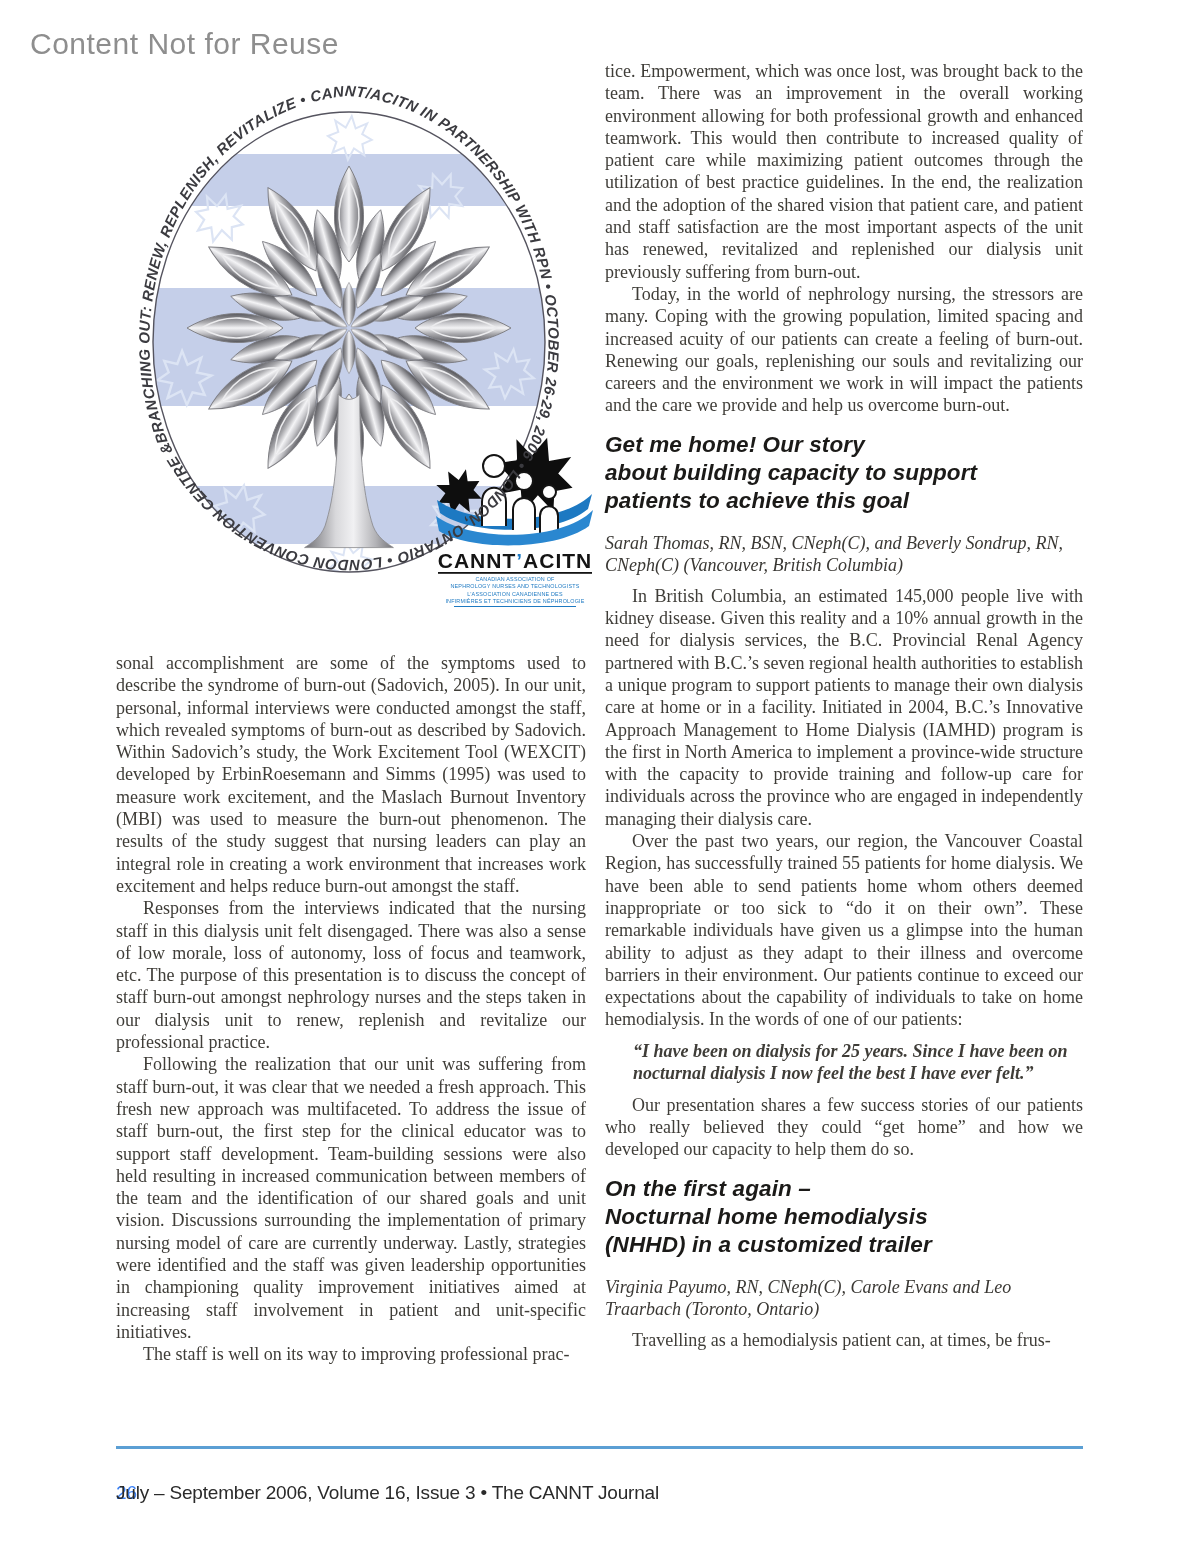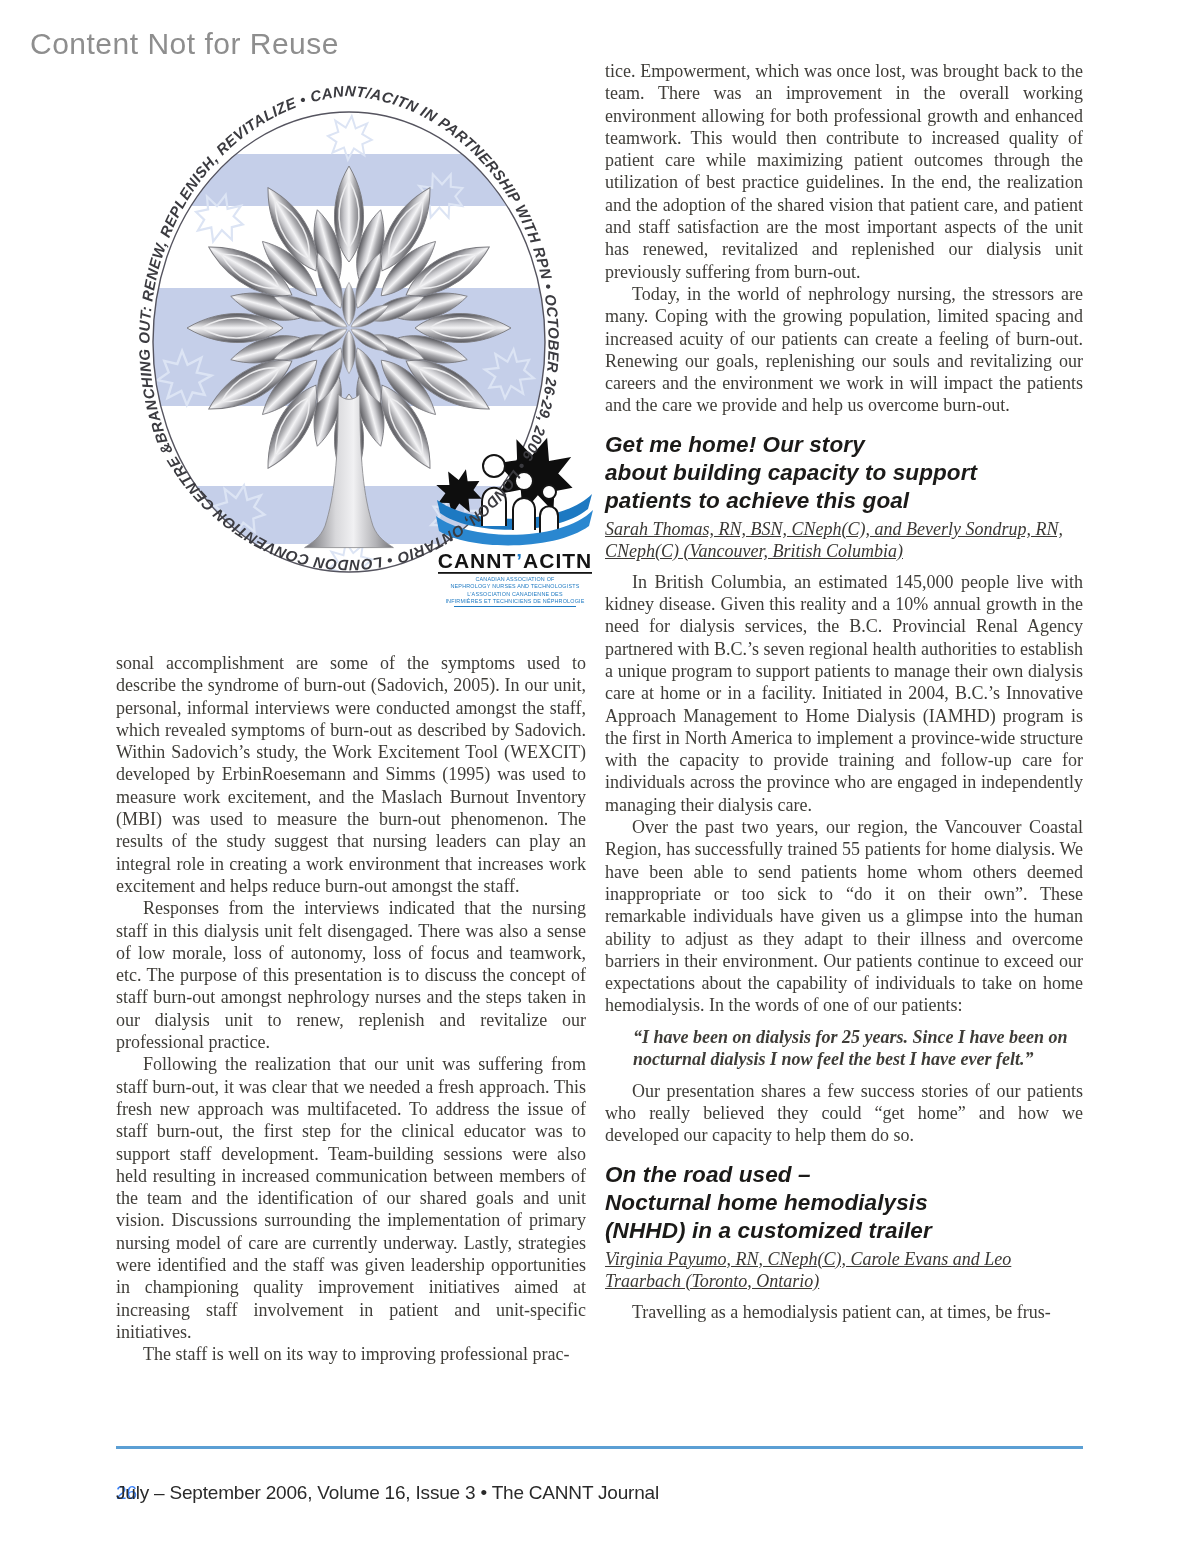--- a/index.html
+++ b/index.html
@@ -33,21 +33,21 @@
   .col-right{left:605px;top:60px;width:478px;}
   .para{text-align:justify;}
   .ind{text-indent:27px;}
   .sec-title{
     font-family:"Liberation Sans","DejaVu Sans",sans-serif;
     font-weight:700;font-style:italic;
     font-size:22.5px;line-height:28px;color:var(--heading);
     letter-spacing:.1px;text-align:left;
     margin-top:14px;
   }
-  .sec-title + .byline{margin-top:3px;text-decoration:underline;}
+  .sec-title + .byline{margin-top:17px;}
   .byline{
     font-style:italic;font-size:18px;line-height:22px;
     text-align:left;margin-bottom:9px;color:#3a3834;
   }
   .pull-quote{
     font-style:italic;margin:9px 8px 9px 28px;text-align:left;line-height:22.5px;font-weight:bold;
   }
   .footer-rule{
     position:absolute;left:116px;top:1446px;width:967px;height:3px;
     background:var(--footer-rule);
@@ -246,21 +246,21 @@
       <div>patients to achieve this goal</div>
     </div>
     <div class="byline">Sarah Thomas, RN, BSN, CNeph(C), and Beverly Sondrup, RN, CNeph(C) (Vancouver, British Columbia)</div>
 
     <p class="para ind">In British Columbia, an estimated 145,000 people live with kidney disease. Given this reality and a 10% annual growth in the need for dialysis services, the B.C. Provincial Renal Agency partnered with B.C.’s seven regional health authorities to establish a unique program to support patients to manage their own dialysis care at home or in a facility. Initiated in 2004, B.C.’s Innovative Approach Management to Home Dialysis (IAMHD) program is the first in North America to implement a province-wide structure with the capacity to provide training and follow-up care for individuals across the province who are engaged in independently managing their dialysis care.</p>
     <p class="para ind">Over the past two years, our region, the Vancouver Coastal Region, has successfully trained 55 patients for home dialysis. We have been able to send patients home whom others deemed inappropriate or too sick to “do it on their own”. These remarkable individuals have given us a glimpse into the human ability to adjust as they adapt to their illness and overcome barriers in their environment. Our patients continue to exceed our expectations about the capability of individuals to take on home hemodialysis. In the words of one of our patients:</p>
     <div class="pull-quote">“I have been on dialysis for 25 years. Since I have been on nocturnal dialysis I now feel the best I have ever felt.”</div>
     <p class="para ind">Our presentation shares a few success stories of our patients who really believed they could “get home” and how we developed our capacity to help them do so.</p>
 
     <div class="sec-title">
-      <div>On the road used –</div>
+      <div>On the first again –</div>
       <div>Nocturnal home hemodialysis</div>
       <div>(NHHD) in a customized trailer</div>
     </div>
     <div class="byline">Virginia Payumo, RN, CNeph(C), Carole Evans and Leo Traarbach (Toronto, Ontario)</div>
     <p class="para ind">Travelling as a hemodialysis patient can, at times, be frus-</p>
   </div>
 
   <div class="footer-rule"></div>
   <div class="page-number">26</div>
   <div class="issue-line">July – September 2006, Volume 16, Issue 3 •  The CANNT Journal</div>

